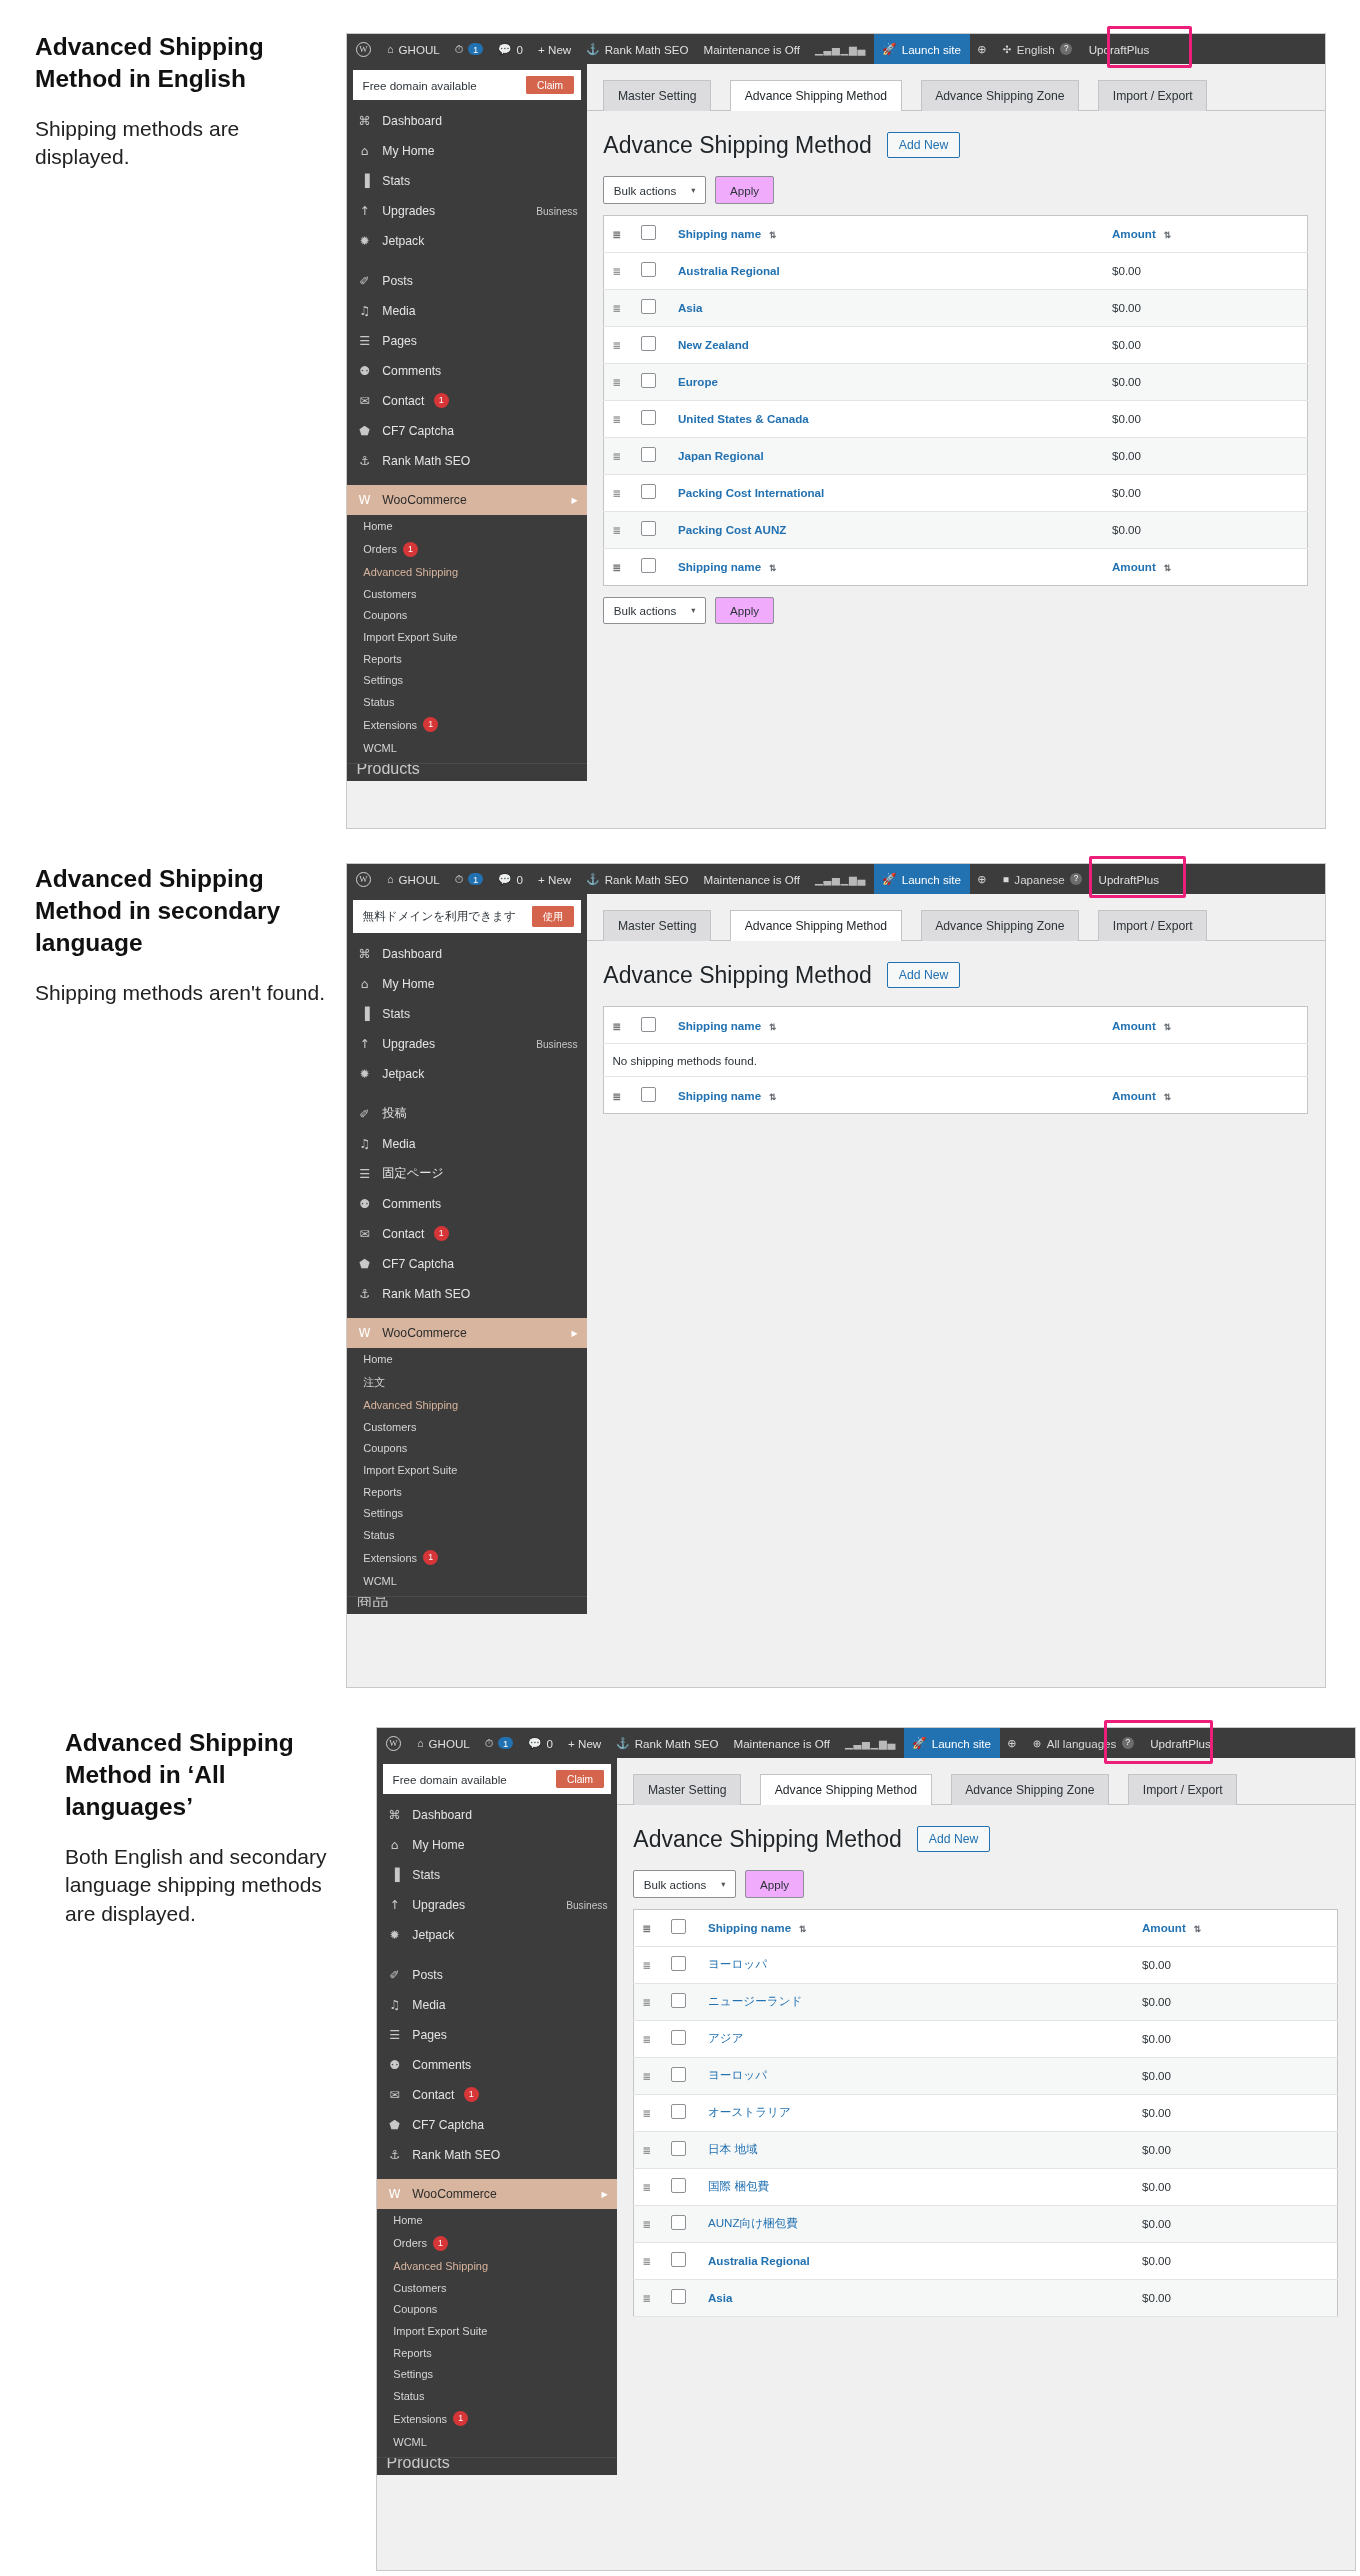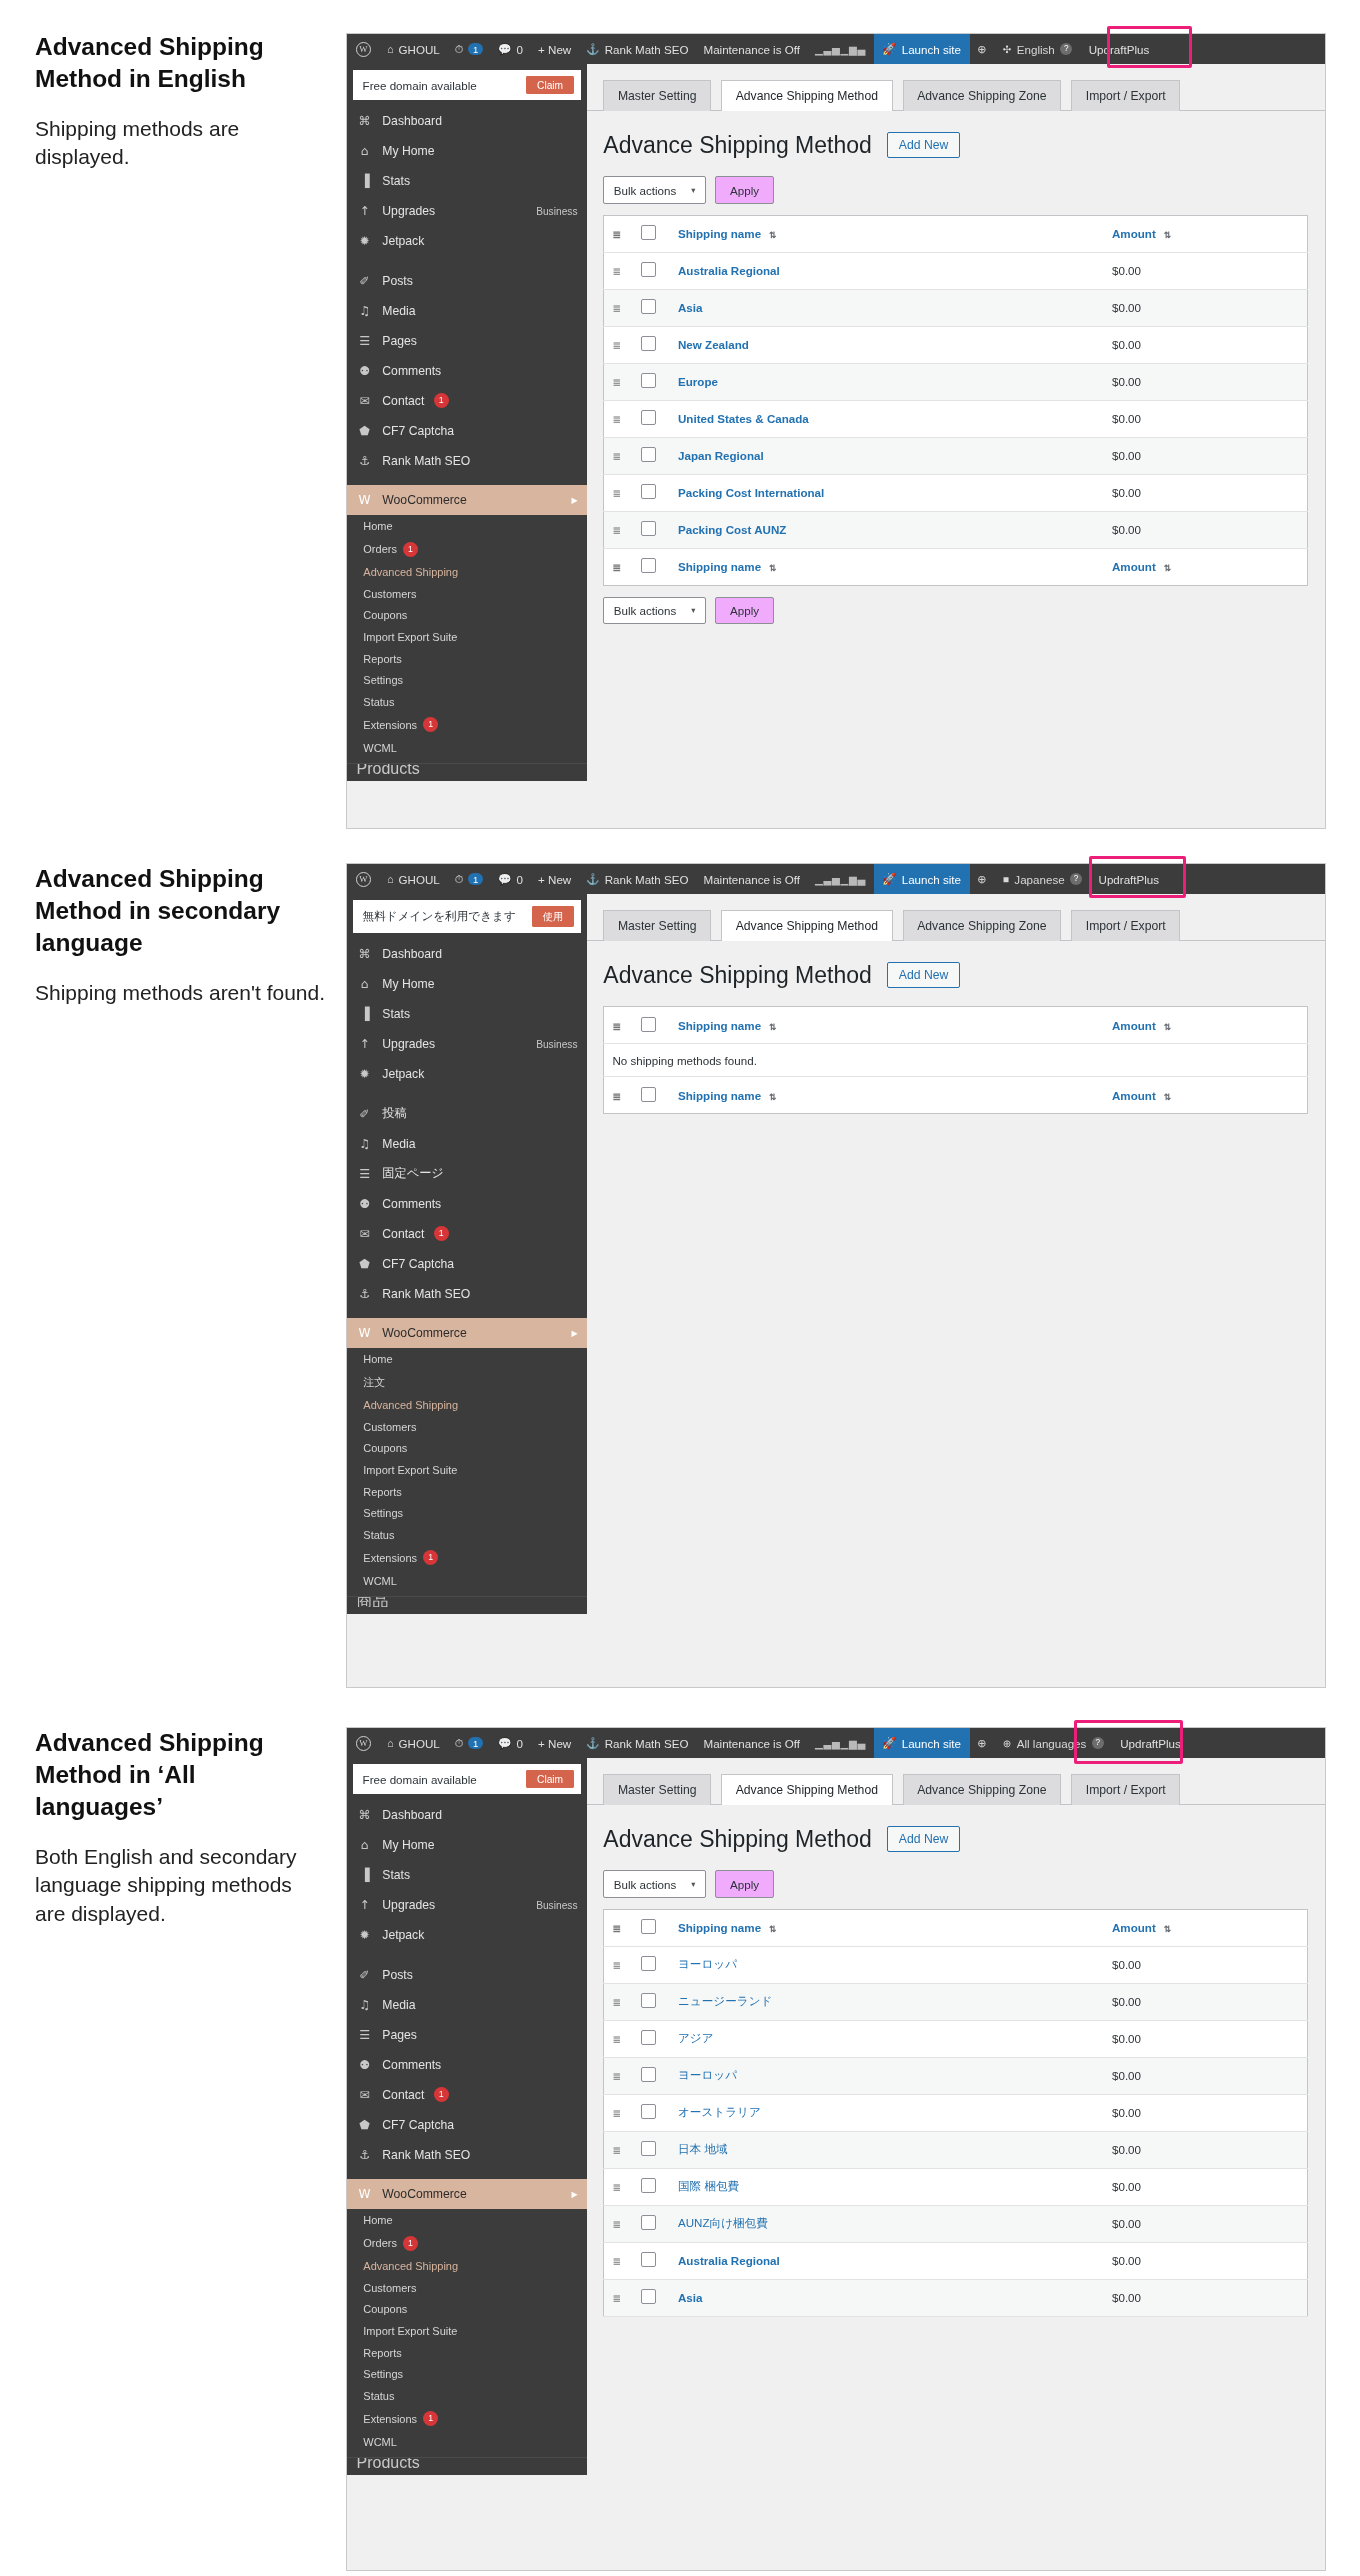--- a/index.html
+++ b/index.html
@@ -190,21 +190,21 @@
   }
 
   
   .content {
     flex:1 1 auto;
     background:#f0f0f1;
     min-width:0;
   }
   .tabs {
     display:flex;
-    gap:10px;
+    gap:19px;
     padding:15px 0 0 16.3px;
     align-items:flex-end;
     border-bottom:0.7px solid #c3c4c7;
     background:#f0f0f1;
   }
   .tab {
     background:#dcdcde;
     border:0.7px solid #c3c4c7;
     border-bottom:none;
     padding:8.2px 13.6px;
@@ -835,21 +835,21 @@
               </tr>
             </tfoot>
           </table>
         </div>
       </div>
     </div>
 
     <div class="highlight-box" style="left:1089px; top:26px; width:97px; height:42px;"></div>
   </div>
 
-  <div class="section" style="height:882px;">
+  <div class="section" style="height:882px;margin-left:30px;">
     <div class="caption" style="top:33px;">
       <h2>Advanced Shipping Method in ‘All languages’</h2>
       <p>Both English and secondary language shipping methods are displayed.</p>
     </div>
 
     <div class="browser" style="left:346px; top:33px; width:980px; height:844px;">
       <div class="adminbar">
         <div class="ab-item wp-logo">
           <span class="wp-circle">W</span>
         </div>

